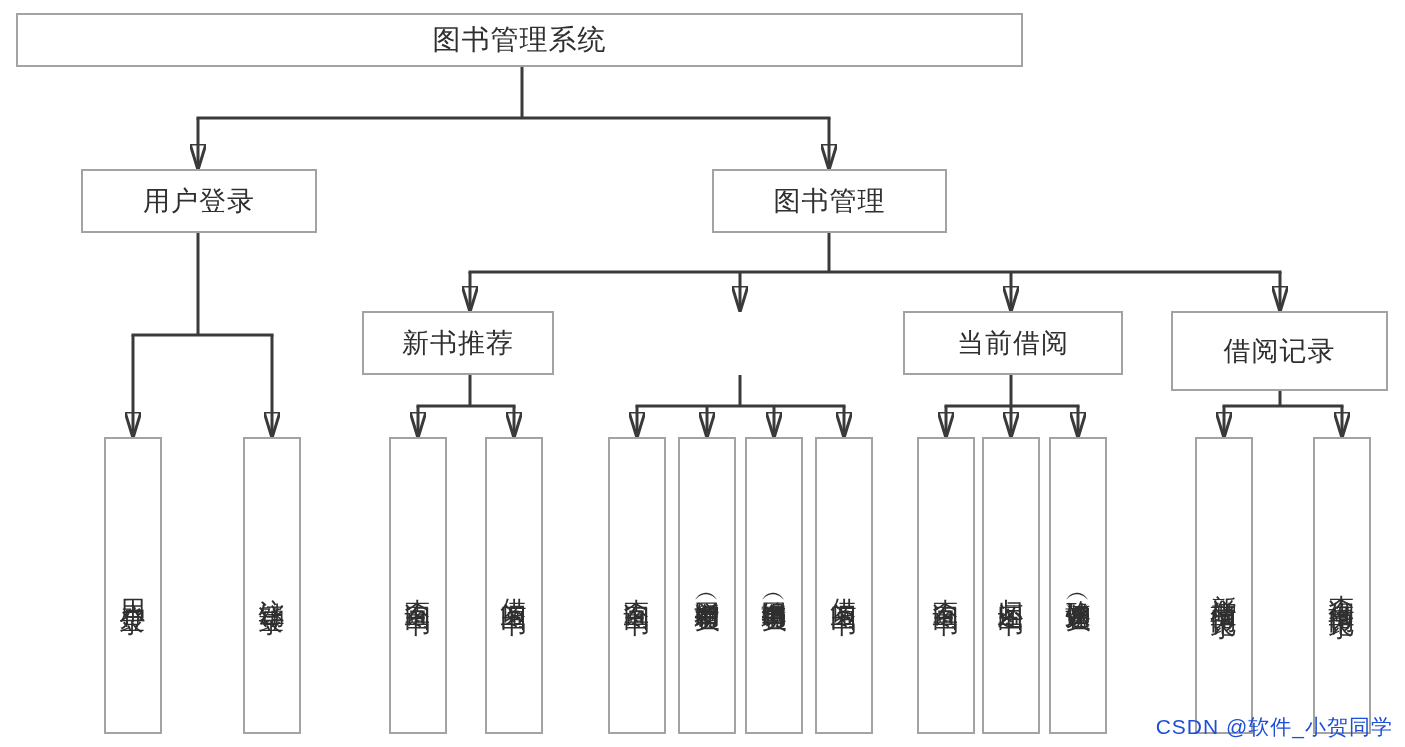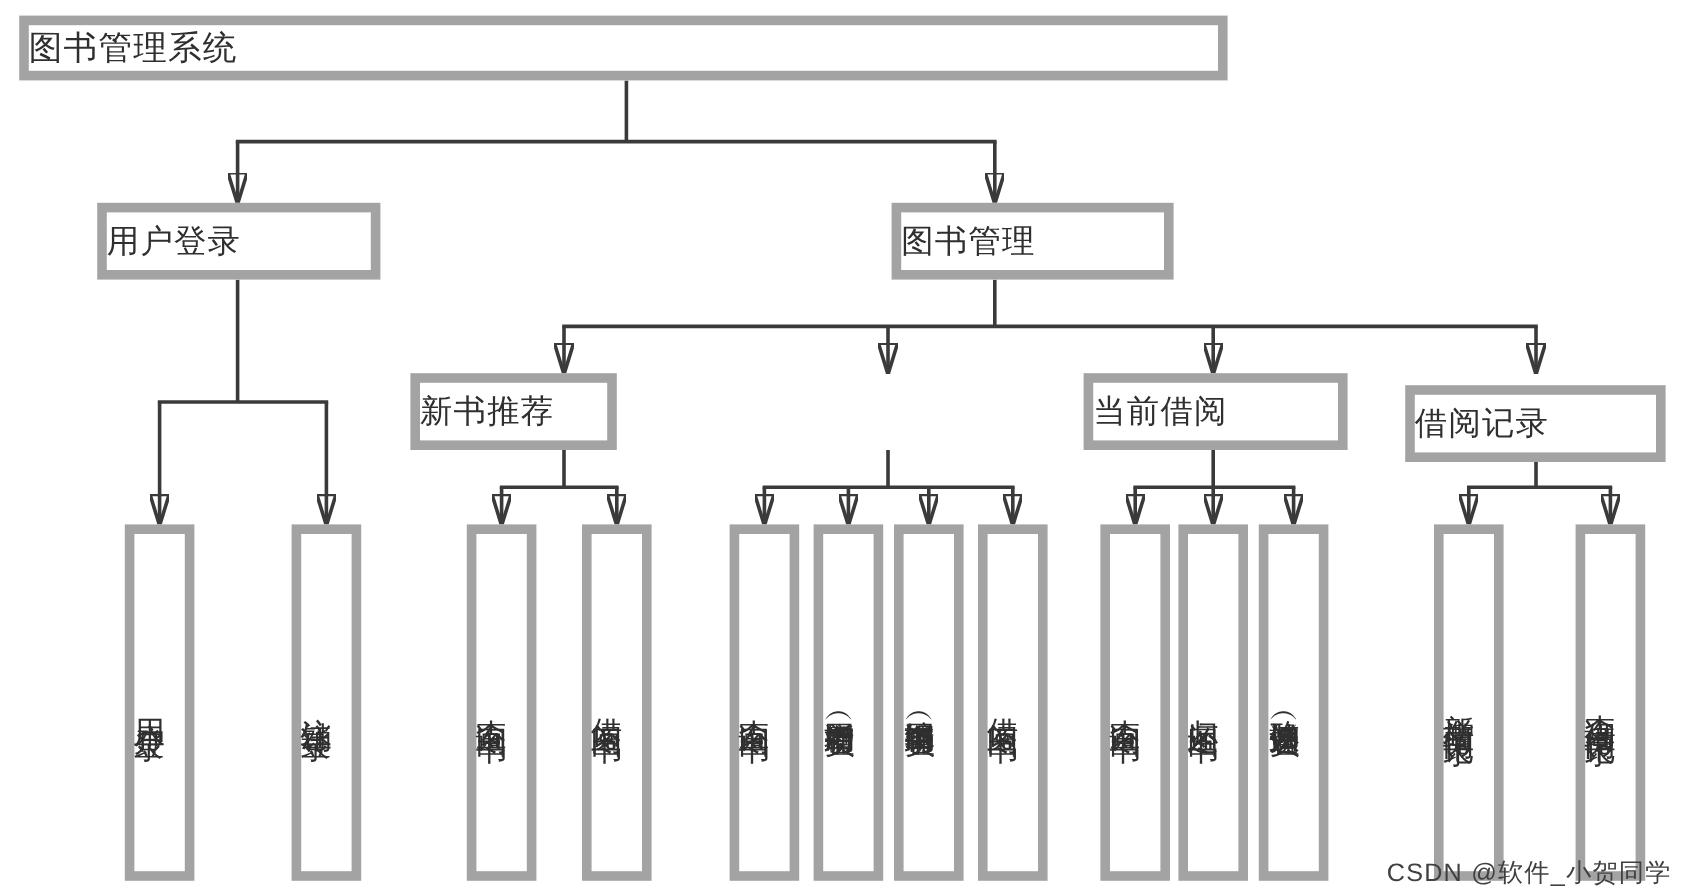--- a/index.html
+++ b/index.html
@@ -6,32 +6,32 @@
   .canvas{
     position:relative;width:1405px;height:747px;background:#ffffff;
     font-family:"Liberation Sans","DejaVu Sans",sans-serif;
     color:#2f2f2f;overflow:hidden;
   }
   .wires{position:absolute;left:0;top:0;width:1405px;height:747px;}
   .wires path{stroke:#3a3a3a;stroke-width:3;fill:none;}
   .wires path.h{stroke-linecap:square;}
   .node{
     position:absolute;box-sizing:border-box;background:#ffffff;
-    border:8px solid #a3a3a3;display:flex;align-items:center;
+    border:2px solid #a3a3a3;display:flex;align-items:center;justify-content:center;
     text-align:center;
   }
   .root-node{font-size:28px;letter-spacing:1px;}
   .branch-node{font-size:27px;letter-spacing:1px;}
   .leaf-node span{
     writing-mode:vertical-rl;line-height:1;font-size:26px;letter-spacing:4px;
     white-space:nowrap;
   }
   .leaf-node.tight span{font-size:25px;letter-spacing:1px;}
   .watermark{
-    position:absolute;right:12px;bottom:6px;font-size:21px;color:#404040;
+    position:absolute;right:12px;bottom:6px;font-size:21px;color:#1d4ed8;
     letter-spacing:1px;white-space:nowrap;
   }
 </style>
 </head>
 <body>
 
 <div class="canvas">
 
   <svg class="wires" viewBox="0 0 1405 747" xmlns="http://www.w3.org/2000/svg">
     <defs>
@@ -95,31 +95,31 @@
     </g>
   </svg>
 
   <div class="node root-node" style="left:16px;top:13px;width:1007px;height:54px;">
     <span>图书管理系统</span>
   </div>
 
   <div class="node branch-node" style="left:81px;top:169px;width:236px;height:64px;">
     <span>用户登录</span>
   </div>
-  <div class="node branch-node" style="left:712px;top:169px;width:235px;height:64px;margin-left:31px;">
+  <div class="node branch-node" style="left:712px;top:169px;width:235px;height:64px;">
     <span>图书管理</span>
   </div>
 
-  <div class="node branch-node" style="left:342px;top:311px;width:172px;height:64px;">
+  <div class="node branch-node" style="left:362px;top:311px;width:192px;height:64px;">
     <span>新书推荐</span>
   </div>
   <div class="node branch-node" style="left:903px;top:311px;width:220px;height:64px;">
     <span>当前借阅</span>
   </div>
-  <div class="node branch-node" style="left:1171px;top:311px;width:217px;height:64px;margin-top:10px;">
+  <div class="node branch-node" style="left:1171px;top:311px;width:217px;height:80px;">
     <span>借阅记录</span>
   </div>
 
   <div class="node leaf-node" style="left:104px;top:437px;width:58px;height:297px;">
     <span>用户登录</span>
   </div>
   <div class="node leaf-node" style="left:243px;top:437px;width:58px;height:297px;">
     <span>注销登录</span>
   </div>
 

